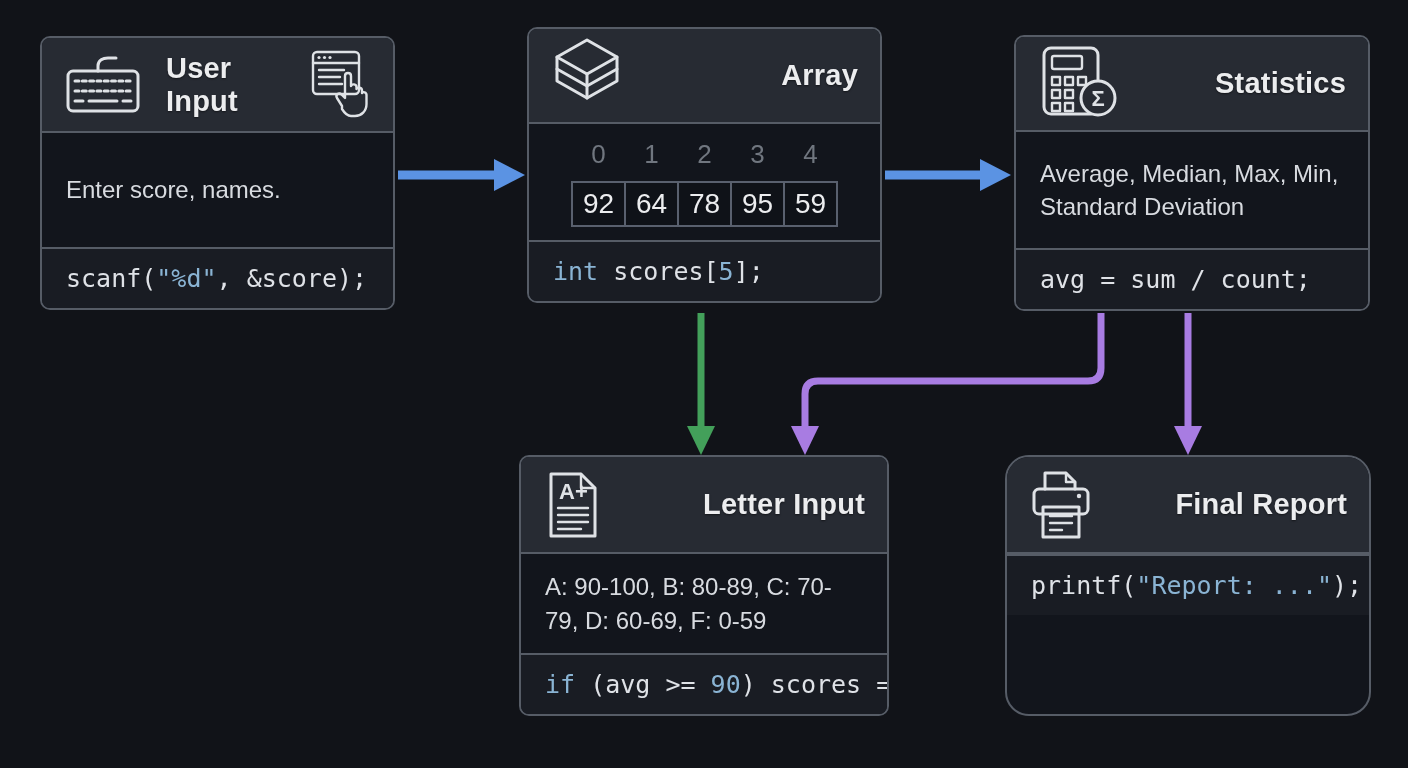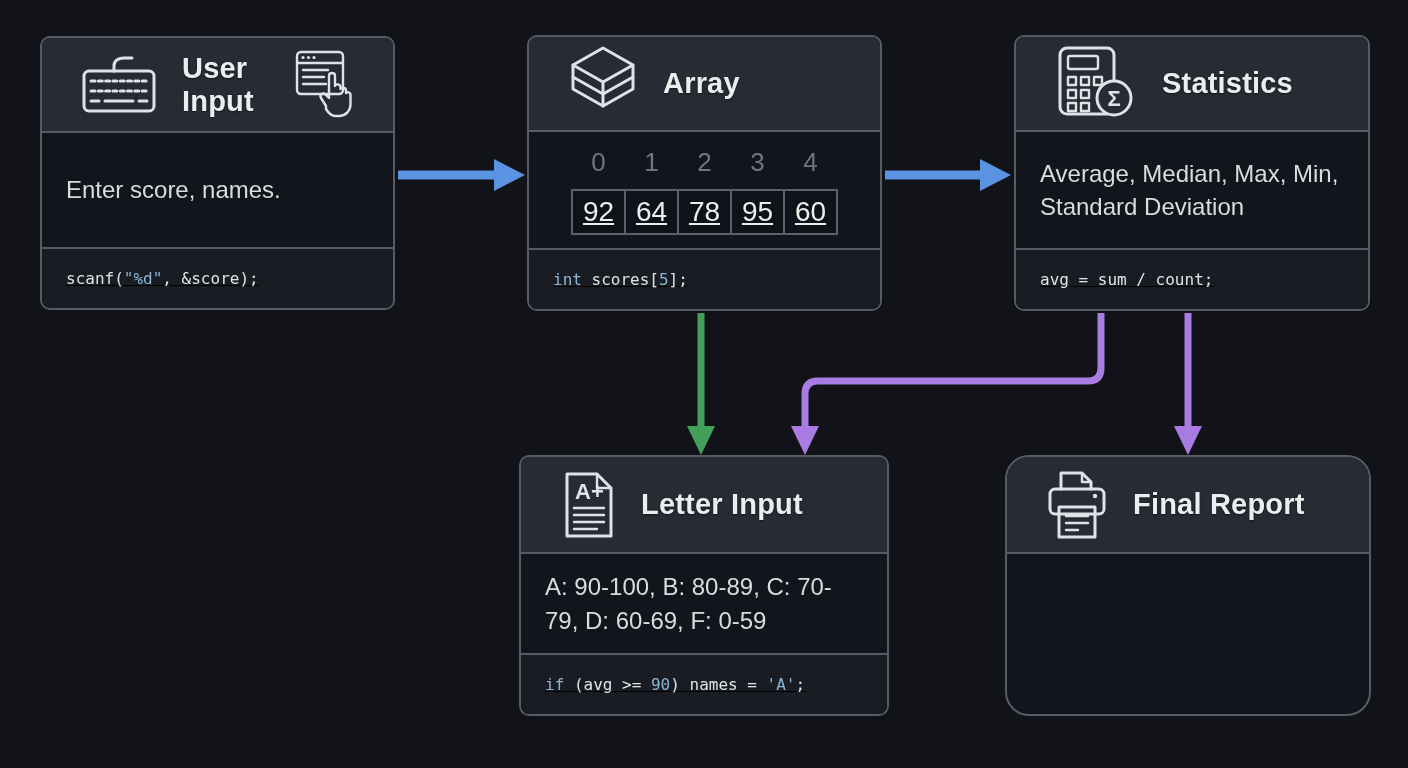--- a/index.html
+++ b/index.html
@@ -17,23 +17,24 @@
     position:absolute;
     display:flex; flex-direction:column;
     border:2px solid var(--box_border,#5a606b);
     border-radius:10px;
     overflow:hidden;
     background:var(--body_bg,#12151c);
   }
   .node-header {
     height:95px; flex:0 0 95px;
     display:flex; align-items:center;
-    gap:24px; padding:0 38px;
+    gap:24px; padding:0 22px;
     background:var(--header_bg,#272b33);
     border-bottom:2px solid var(--box_border,#5a606b);
+    justify-content:space-between;
   }
   .node-title {
     color:var(--title_text,#ecedef);
     font-size:29px; font-weight:700;
     letter-spacing:0.2px;
     text-shadow:0 1px 2px rgba(0,0,0,0.5);
   }
   .node-body {
     flex:1 1 auto;
     display:flex; align-items:center;
@@ -42,30 +43,29 @@
     color:var(--body_text,#d8dbe0);
     font-size:24px; line-height:1.38;
   }
   .node-code {
     flex:0 0 61px; height:61px;
     display:flex; align-items:center;
     padding:0 24px;
     background:var(--code_bg,#191c23);
     border-top:2px solid var(--box_border,#5a606b);
     font-family:"DejaVu Sans Mono", monospace;
-    font-size:16px;
+    font-size:25px;
     white-space:pre;
-    text-decoration:underline;
   }
   .tok-p { color:var(--code_text,#dfe2e7); }
   .tok-a { color:var(--code_accent,#8ab4d4); }
 
   
   #node-user-input   { left:40px;   top:36px;  width:355px; height:274px; }
-  #node-array        { left:527px;  top:35px;  width:355px; height:276px; }
+  #node-array        { left:527px;  top:27px;  width:355px; height:276px; }
   #node-statistics   { left:1014px; top:35px;  width:356px; height:276px; }
   #node-letter-grades{ left:519px;  top:455px; width:370px; height:261px; }
   #node-final-report { left:1005px; top:455px; width:366px; height:261px;border-radius:24px; }
   #node-letter-grades .node-header, #node-final-report .node-header { height:97px; flex-basis:97px; }
 
   
   .icon { display:flex; align-items:center; justify-content:center; flex:0 0 auto; }
   .icon.push-right { margin-left:auto; margin-right:2px; }
   .ic-s { stroke:var(--icon_stroke,#dfe2e6); fill:none; stroke-width:3; stroke-linecap:round; stroke-linejoin:round; }
   .ic-thin { stroke-width:2.4; }
@@ -81,21 +81,20 @@
     color:var(--muted_text,#70767f); font-size:26px;
   }
   .idx:first-child { margin-left:0; }
   .idx-row { margin-bottom:8px; }
   .cell {
     width:55px; height:46px; margin-left:-2px;
     border:2px solid var(--cell_border,#59606e);
     display:flex; align-items:center; justify-content:center;
     color:var(--title_text,#ecedef); font-size:28px;
     background:rgba(0,0,0,0.12);
-    text-decoration:underline;
   }
   .cell:first-child { margin-left:0; }
 </style>
 </head>
 <body>
 
 <div class="canvas">
 
   <svg class="arrows" viewBox="0 0 1408 768">
 
@@ -166,21 +165,21 @@
             <span class="idx">1</span>
             <span class="idx">2</span>
             <span class="idx">3</span>
             <span class="idx">4</span>
           </div>
         <div class="cell-row">
             <div class="cell">92</div>
             <div class="cell">64</div>
             <div class="cell">78</div>
             <div class="cell">95</div>
-            <div class="cell">60</div>
+            <div class="cell">59</div>
           </div>
       </div>
     </div>
     <div class="node-code"><span class="tok-a">int</span><span class="tok-p"> scores[</span><span class="tok-a">5</span><span class="tok-p">];</span></div>
   </div>
 
   <div class="node" id="node-statistics">
     <div class="node-header">
       <span class="icon">
         <svg width="84" height="80" viewBox="0 0 84 80">
@@ -212,34 +211,35 @@
           <text class="ic-t" x="16" y="33" font-size="22">A+</text>
           <line class="ic-s ic-thin" x1="15" y1="42" x2="45" y2="42"></line>
           <line class="ic-s ic-thin" x1="15" y1="49" x2="45" y2="49"></line>
           <line class="ic-s ic-thin" x1="15" y1="56" x2="45" y2="56"></line>
           <line class="ic-s ic-thin" x1="15" y1="63" x2="38" y2="63"></line>
         </svg>
       </span>
       <span class="node-title">Letter Input</span>
     </div>
     <div class="node-body">A: 90-100, B: 80-89, C: 70-79, D: 60-69, F: 0-59</div>
-    <div class="node-code"><span class="tok-a">if</span><span class="tok-p"> (avg &gt;= </span><span class="tok-a">90</span><span class="tok-p">) names = </span><span class="tok-a">'A'</span><span class="tok-p">;</span></div>
+    <div class="node-code"><span class="tok-a">if</span><span class="tok-p"> (avg &gt;= </span><span class="tok-a">90</span><span class="tok-p">) scores = </span><span class="tok-a">'A'</span><span class="tok-p">;</span></div>
   </div>
 
   <div class="node" id="node-final-report">
     <div class="node-header">
       <span class="icon">
         <svg width="64" height="76" viewBox="0 0 64 76">
           <path class="ic-s" d="M16 22 V6 H37 L46 15 V22"></path>
           <path class="ic-s ic-thin" d="M37 6 V15 H46"></path>
           <rect class="ic-s" x="5" y="22" width="54" height="25" rx="5"></rect>
           <circle class="ic-f" cx="50" cy="29" r="2.2"></circle>
           <path class="ic-s" d="M14 40 H50 V70 H14 Z"></path>
           <line class="ic-s ic-thin" x1="21" y1="49" x2="43" y2="49"></line>
           <line class="ic-s ic-thin" x1="21" y1="56" x2="43" y2="56"></line>
           <line class="ic-s ic-thin" x1="21" y1="63" x2="33" y2="63"></line>
         </svg>
       </span>
       <span class="node-title">Final Report</span>
     </div>
+    <div class="node-code"><span class="tok-p">printf(</span><span class="tok-a">"Report: ..."</span><span class="tok-p">);</span></div>
   </div>
 
 </div>
 
 </body></html>

